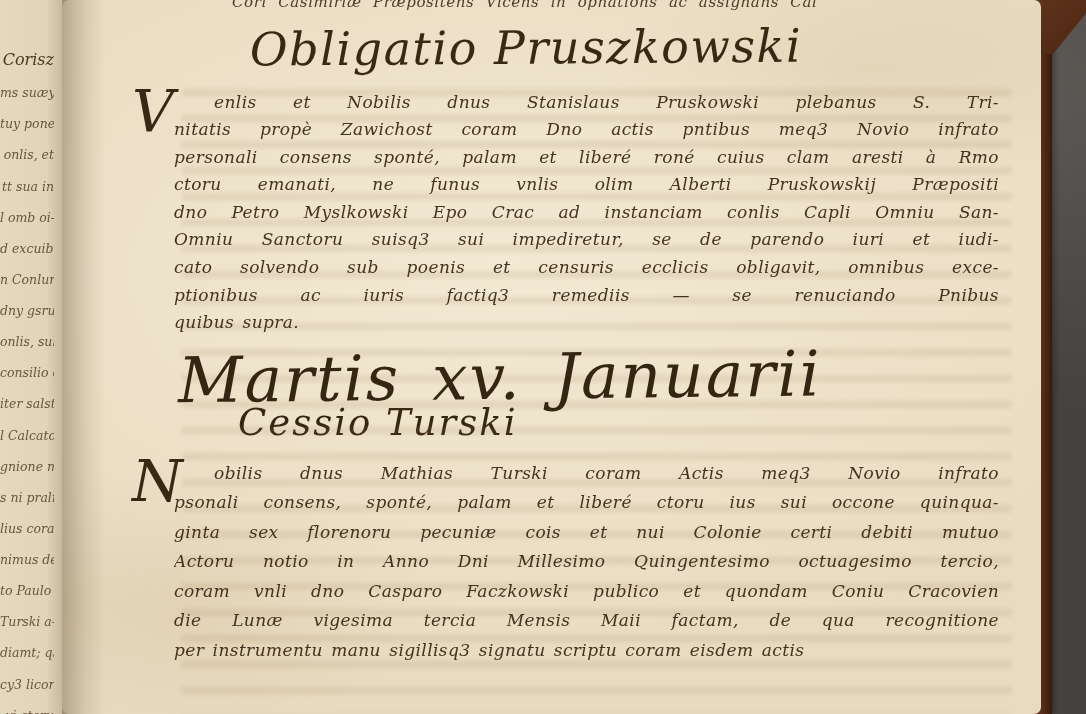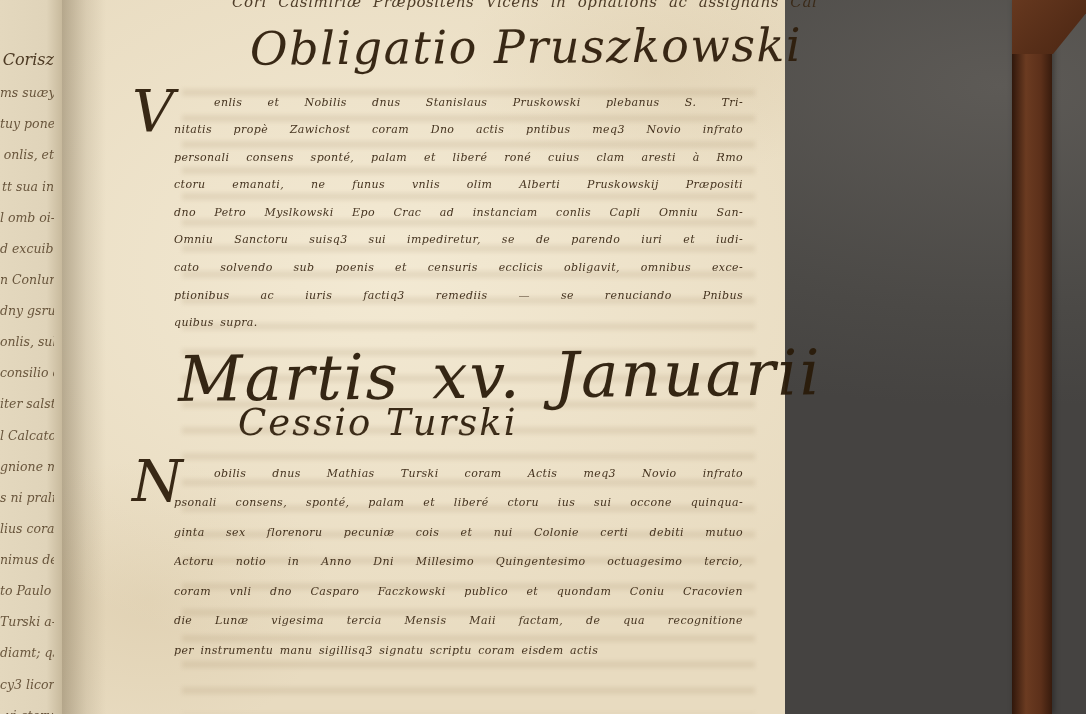--- a/index.html
+++ b/index.html
@@ -45,28 +45,29 @@
     display:flex;flex-direction:column;justify-content:space-between;
     padding:4px 2px 6px 0;box-sizing:border-box;
     text-align:right;font-style:italic;
     font-size:12.5px;color:rgba(74,52,28,.8);
     white-space:nowrap;overflow:hidden;margin-top:46px;
   }
   .left-frags > *{overflow:hidden;}
   .left-frags > *:first-child{font-size:16px;color:rgba(60,40,18,.9);}
   
   .page{
-    position:absolute;left:62px;top:0;width:723px;height:714px;
+    position:absolute;left:62px;top:0;width:979px;height:714px;
     box-sizing:border-box;padding:0 42px 0 112px;
     background:
       radial-gradient(120% 90% at 45% 38%, rgba(250,243,224,.6), rgba(250,243,224,0) 62%),
       radial-gradient(40% 22% at 82% 10%, rgba(199,177,137,.28), rgba(199,177,137,0) 70%),
       radial-gradient(36% 28% at 12% 84%, rgba(199,177,137,.22), rgba(199,177,137,0) 70%),
       #e8dbc0;
     color:rgba(56,38,18,.93);
+    border-radius:7px;
   }
   .page::before{ 
     content:"";position:absolute;left:0;top:0;width:44px;height:100%;
     background:linear-gradient(90deg,rgba(96,80,52,.38),rgba(96,80,52,.12) 55%,rgba(96,80,52,0));
     pointer-events:none;
   }
   .showthrough{ 
     position:absolute;left:120px;top:70px;right:30px;bottom:0;
     background:repeating-linear-gradient(180deg,
       rgba(0,0,0,0) 0 19px, rgba(148,122,84,.14) 19px 26px);
@@ -82,21 +83,21 @@
     margin:11px 0 0 76px;font-size:46px;line-height:1.12;
     letter-spacing:1.5px;color:rgba(46,30,12,.95);white-space:nowrap;
     transform:rotate(-.4deg);
   }
   .para{position:relative;}
   .para .dropcap{
     position:absolute;left:-42px;top:-12px;font-size:58px;font-style:italic;
     color:rgba(46,30,12,.95);
   }
   .line{
-    font-size:11px;line-height:27.6px;letter-spacing:.4px;word-spacing:2.5px;
+    font-size:17px;line-height:27.6px;letter-spacing:.4px;word-spacing:2.5px;
     text-align:justify;text-align-last:justify;white-space:nowrap;overflow:hidden;
   }
   .line:first-child{text-indent:40px;}
   .line:last-child{text-align-last:left;}
   .para-1{margin-top:15px;}
   .heading-date{
     margin:0 0 0 4px;font-size:63px;line-height:1.28;letter-spacing:2px;
     word-spacing:10px;color:rgba(42,27,10,.95);white-space:nowrap;
     transform:rotate(-.6deg);
   }

